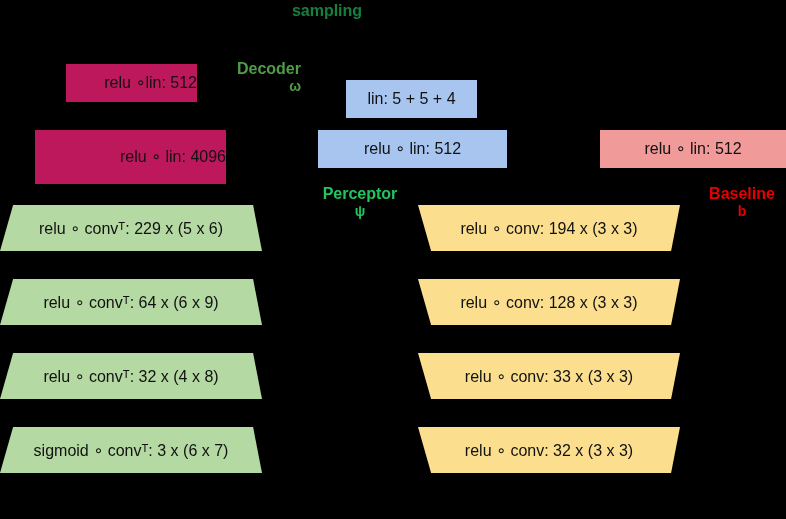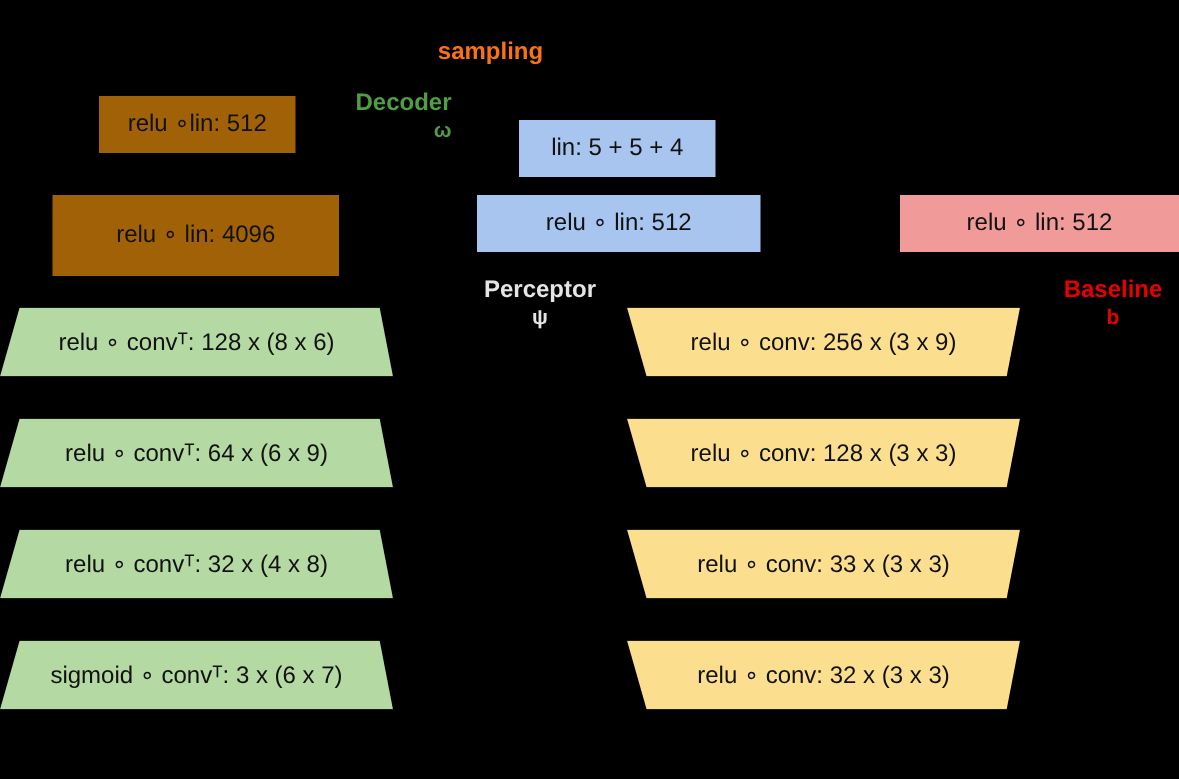--- a/index.html
+++ b/index.html
@@ -4,43 +4,43 @@
 <style>
   html,body{margin:0;padding:0;background:#000;}
   body{width:786px;height:519px;position:relative;overflow:hidden;
        font-family:"Liberation Sans","DejaVu Sans",sans-serif;}
   .stage{position:absolute;left:0;top:0;width:786px;height:519px;background:#000;}
 
   .node{position:absolute;display:flex;align-items:center;justify-content:center;
         color:#111;font-size:16px;line-height:1;white-space:nowrap;}
   .rect{}
   
-  .fill-green{background:#a16207;}
+  .fill-green{background:#be185d;justify-content:flex-end;}
   .fill-blue{background:#a8c5f0;}
   .fill-red{background:#f09a9a;}
 
   
   .trap{position:absolute;}
   .trap .shape{position:absolute;inset:0;}
   .trap .lbl{position:absolute;inset:0;display:flex;align-items:center;
              justify-content:center;color:#111;font-size:16px;white-space:nowrap;}
   
   .trap-dec .shape{background:#b5d9a2;
       clip-path:polygon(5.0% 0%, 96.6% 0%, 100% 100%, 0% 100%);}
   
   .trap-per .shape{background:#fbdf8f;
       clip-path:polygon(0% 0%, 100% 0%, 96.6% 100%, 5.0% 100%);}
 
   .caption{position:absolute;text-align:center;line-height:1.15;white-space:nowrap;}
   .cap-title{font-size:16px;font-weight:bold;}
   .cap-sym{font-size:14px;font-weight:bold;}
   .c-green{color:#4f9e45;text-align:right;}
-  .c-blue{color:#e5e5e5;}
+  .c-blue{color:#22c55e;}
   .c-red{color:#e60000;}
-  .c-gray{color:#f97316;margin-top:24px;}
+  .c-gray{color:#15803d;}
 </style>
 </head>
 <body>
 
 <div class="stage">
 
   <div class="caption cap-title c-gray" style="left:272px;top:2px;width:110px;">sampling</div>
 
   <div class="node rect fill-green" style="left:66px;top:64px;width:131px;height:38px;">
     <span>relu ∘lin: 512</span>
@@ -50,21 +50,21 @@
     <span>relu ∘ lin: 4096</span>
   </div>
 
   <div class="caption" style="left:205px;top:60px;width:96px;">
     <div class="cap-title c-green">Decoder</div>
     <div class="cap-sym c-green">ω</div>
   </div>
 
   <div class="trap trap-dec" style="left:0px;top:205px;width:262px;height:46px;">
     <div class="shape"></div>
-    <div class="lbl">relu ∘ convᵀ: 128 x (8 x 6)</div>
+    <div class="lbl">relu ∘ convᵀ: 229 x (5 x 6)</div>
   </div>
 
   <div class="trap trap-dec" style="left:0px;top:279px;width:262px;height:46px;">
     <div class="shape"></div>
     <div class="lbl">relu ∘ convᵀ: 64 x (6 x 9)</div>
   </div>
 
   <div class="trap trap-dec" style="left:0px;top:353px;width:262px;height:46px;">
     <div class="shape"></div>
     <div class="lbl">relu ∘ convᵀ: 32 x (4 x 8)</div>
@@ -83,21 +83,21 @@
     <span>relu ∘ lin: 512</span>
   </div>
 
   <div class="caption" style="left:312px;top:185px;width:96px;">
     <div class="cap-title c-blue">Perceptor</div>
     <div class="cap-sym c-blue">ψ</div>
   </div>
 
   <div class="trap trap-per" style="left:418px;top:205px;width:262px;height:46px;">
     <div class="shape"></div>
-    <div class="lbl">relu ∘ conv: 256 x (3 x 9)</div>
+    <div class="lbl">relu ∘ conv: 194 x (3 x 3)</div>
   </div>
 
   <div class="trap trap-per" style="left:418px;top:279px;width:262px;height:46px;">
     <div class="shape"></div>
     <div class="lbl">relu ∘ conv: 128 x (3 x 3)</div>
   </div>
 
   <div class="trap trap-per" style="left:418px;top:353px;width:262px;height:46px;">
     <div class="shape"></div>
     <div class="lbl">relu ∘ conv: 33 x (3 x 3)</div>

